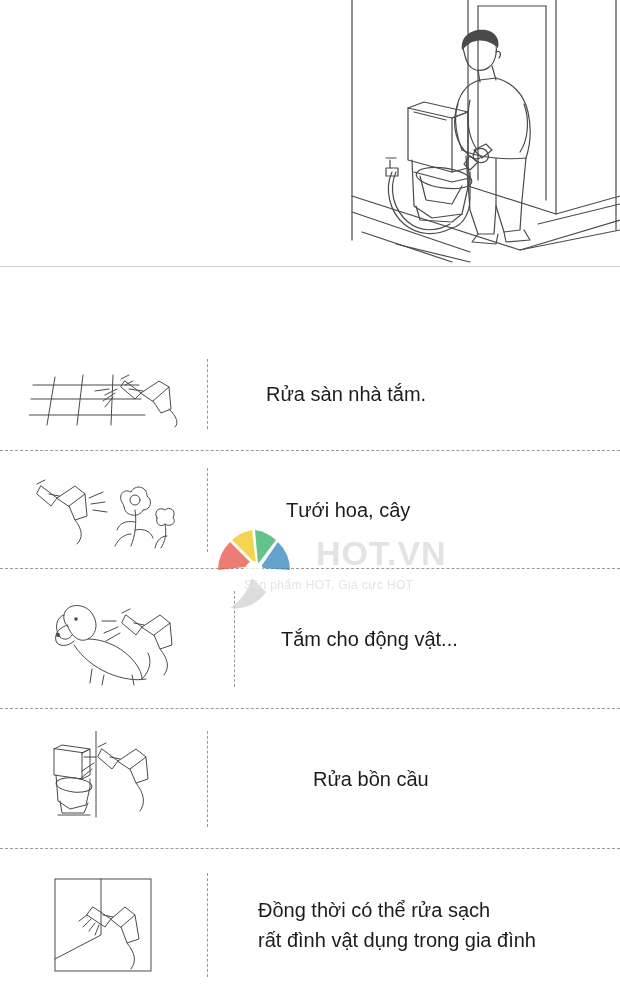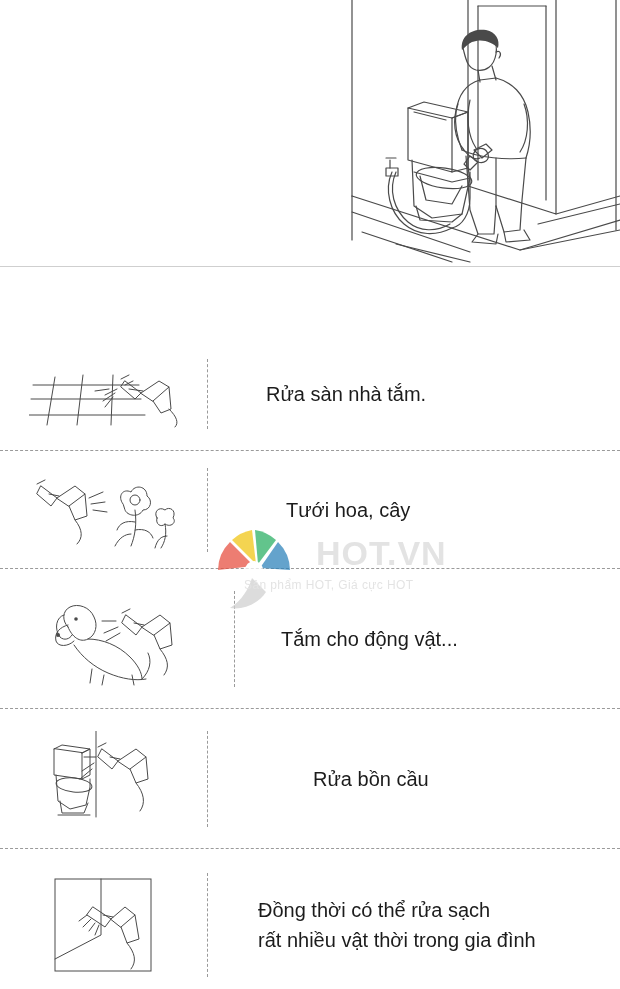--- a/index.html
+++ b/index.html
@@ -356,21 +356,21 @@
 
           <path d="M38 42 L30 48"></path>
           <path d="M42 46 L34 54"></path>
           <path d="M46 50 L40 58"></path>
           <path d="M50 52 L46 62"></path>
           <path d="M78 70 C 86 80, 88 88, 82 96"></path>
         </g>
       </svg>
     </div>
     <div class="use-text"><span style="white-space: pre-line;">Đồng thời có thể rửa sạch
-rất nhiều vật thời trong gia đình</span></div>
+rất đình vật dụng trong gia đình</span></div>
   </div>
 
 </div>
 
 <div class="watermark">
   <svg width="300" height="110" viewBox="0 0 300 110">
     <g transform="translate(12,4)">
       <path d="M10 50 A 40 40 0 0 1 22 22 L46 46 Z" fill="#e74c3c"></path>
       <path d="M24 20 A 40 40 0 0 1 44 10 L48 44 Z" fill="#f1c40f"></path>
       <path d="M47 10 A 40 40 0 0 1 68 20 L50 44 Z" fill="#27ae60"></path>

